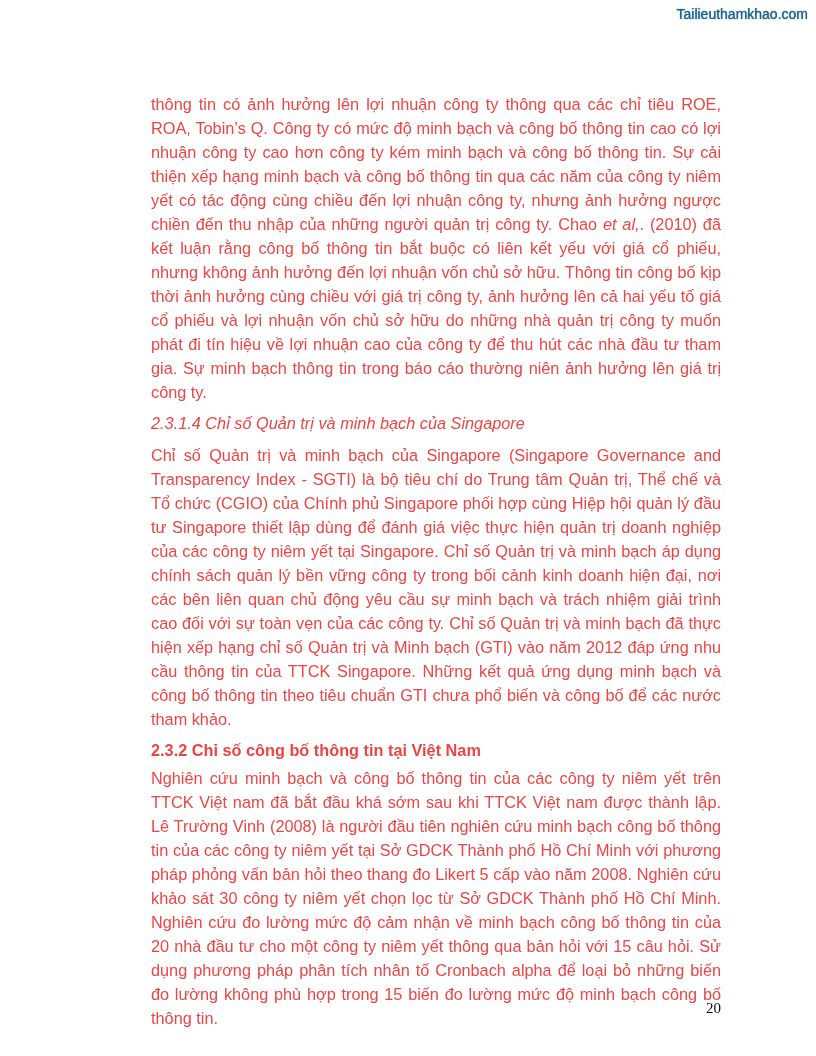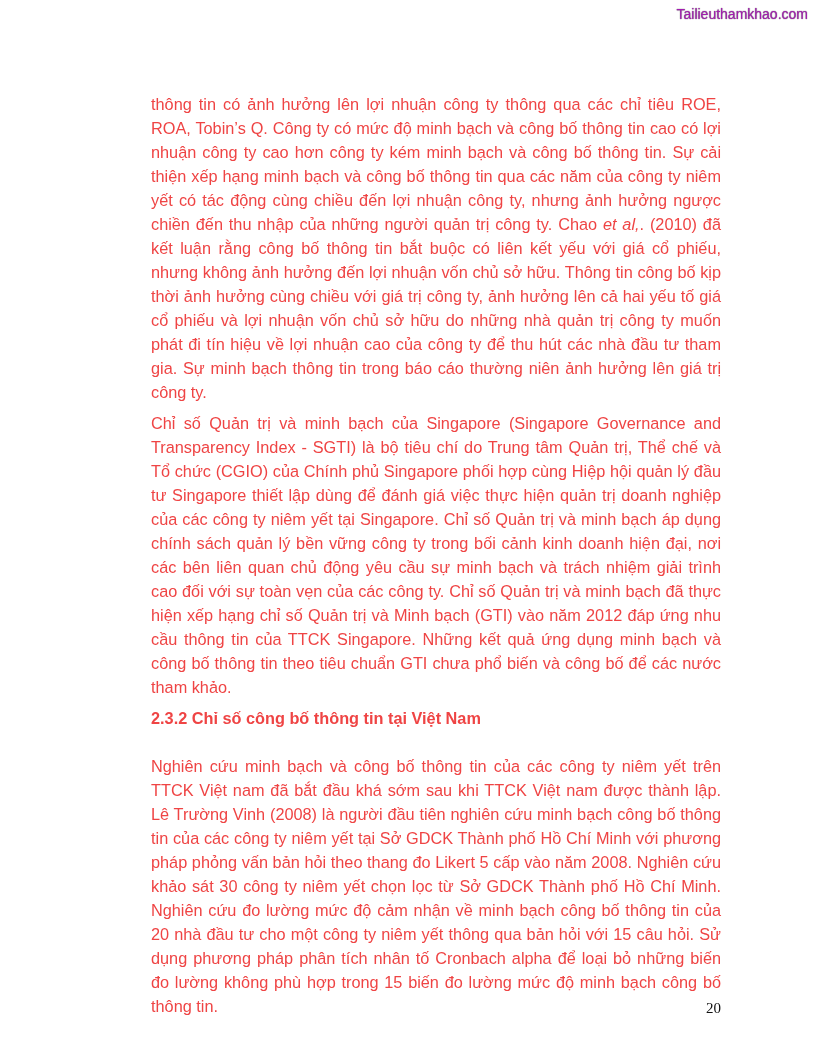--- a/index.html
+++ b/index.html
@@ -1,45 +1,46 @@
 <!DOCTYPE html>
 <html><head>
 <meta charset="utf-8">
 <style>
   html, body { margin: 0; padding: 0; background: #ffffff; }
   body { width: 816px; height: 1056px; position: relative; overflow: hidden; }
   .watermark {
     position: absolute; top: 6px; right: 8px;
     font-family: "Liberation Sans", sans-serif; font-size: 14px;
-    color: #a21caf;
+    color: #0369a1;
     text-shadow: 0 0 1px #8a8a8a, 0 0 1px #8a8a8a;
     letter-spacing: 0px;
   }
   .page {
     position: absolute; left: 151px; top: 92px; width: 570px;
     font-family: Liberation Sans, sans-serif; font-size: 16.3px; line-height: 24px;
     color: #ef4444;
   }
   .para { margin: 0; text-align: justify; text-align-last: left; }
   .para.gap { margin-bottom: 7px; }
   .sub-heading { margin: 0 0 8px 0; font-style: italic; }
-  .section-heading { margin: 0 0 24px 0; font-weight: bold; }
+  .section-heading { margin: 0 0 4px 0; font-weight: bold; }
   .page-number {
     position: absolute; left: 706px; top: 1000px;
     font-family: "Liberation Serif", serif; font-size: 15px; color: #111;
   }
 </style>
 </head>
 <body>
 
 <div class="watermark">Tailieuthamkhao.com</div>
 
 <div class="page">
   <p class="para gap"><span>thông tin có ảnh hưởng lên lợi nhuận công ty thông qua các chỉ tiêu ROE, ROA, Tobin’s Q. Công ty có mức độ minh bạch và công bố thông tin cao có lợi nhuận công ty cao hơn công ty kém minh bạch và công bố thông tin. Sự cải thiện xếp hạng minh bạch và công bố thông tin qua các năm của công ty niêm yết có tác động cùng chiều đến lợi nhuận công ty, nhưng ảnh hưởng ngược chiền đến thu nhập của những người quản trị công ty. Chao </span><i>et al,</i><span>. (2010) đã kết luận rằng công bố thông tin bắt buộc có liên kết yếu với giá cổ phiếu, nhưng không ảnh hưởng đến lợi nhuận vốn chủ sở hữu. Thông tin công bố kịp thời ảnh hưởng cùng chiều với giá trị công ty, ảnh hưởng lên cả hai yếu tố giá cổ phiếu và lợi nhuận vốn chủ sở hữu do những nhà quản trị công ty muốn phát đi tín hiệu về lợi nhuận cao của công ty để thu hút các nhà đầu tư tham gia. Sự minh bạch thông tin trong báo cáo thường niên ảnh hưởng lên giá trị công ty.</span></p>
 
+  <p class="sub-heading">2.3.1.4 Chỉ số Quản trị và minh bạch của Singapore</p>
 
   <p class="para gap">Chỉ số Quản trị và minh bạch của Singapore (Singapore Governance and Transparency Index - SGTI) là bộ tiêu chí do Trung tâm Quản trị, Thể chế và Tổ chức (CGIO) của Chính phủ Singapore phối hợp cùng Hiệp hội quản lý đầu tư Singapore thiết lập dùng để đánh giá việc thực hiện quản trị doanh nghiệp của các công ty niêm yết tại Singapore. Chỉ số Quản trị và minh bạch áp dụng chính sách quản lý bền vững công ty trong bối cảnh kinh doanh hiện đại, nơi các bên liên quan chủ động yêu cầu sự minh bạch và trách nhiệm giải trình cao đối với sự toàn vẹn của các công ty. Chỉ số Quản trị và minh bạch đã thực hiện xếp hạng chỉ số Quản trị và Minh bạch (GTI) vào năm 2012 đáp ứng nhu cầu thông tin của TTCK Singapore. Những kết quả ứng dụng minh bạch và công bố thông tin theo tiêu chuẩn GTI chưa phổ biến và công bố để các nước tham khảo.</p>
 
   <p class="section-heading">2.3.2 Chỉ số công bố thông tin tại Việt Nam</p>
 
   <p class="para">Nghiên cứu minh bạch và công bố thông tin của các công ty niêm yết trên TTCK Việt nam đã bắt đầu khá sớm sau khi TTCK Việt nam được thành lập. Lê Trường Vinh (2008) là người đầu tiên nghiên cứu minh bạch công bố thông tin của các công ty niêm yết tại Sở GDCK Thành phố Hồ Chí Minh với phương pháp phỏng vấn bản hỏi theo thang đo Likert 5 cấp vào năm 2008. Nghiên cứu khảo sát 30 công ty niêm yết chọn lọc từ Sở GDCK Thành phố Hồ Chí Minh. Nghiên cứu đo lường mức độ cảm nhận về minh bạch công bố thông tin của 20 nhà đầu tư cho một công ty niêm yết thông qua bản hỏi với 15 câu hỏi. Sử dụng phương pháp phân tích nhân tố Cronbach alpha để loại bỏ những biến đo lường không phù hợp trong 15 biến đo lường mức độ minh bạch công bố thông tin.</p>
 </div>
 
 <div class="page-number">20</div>
 

